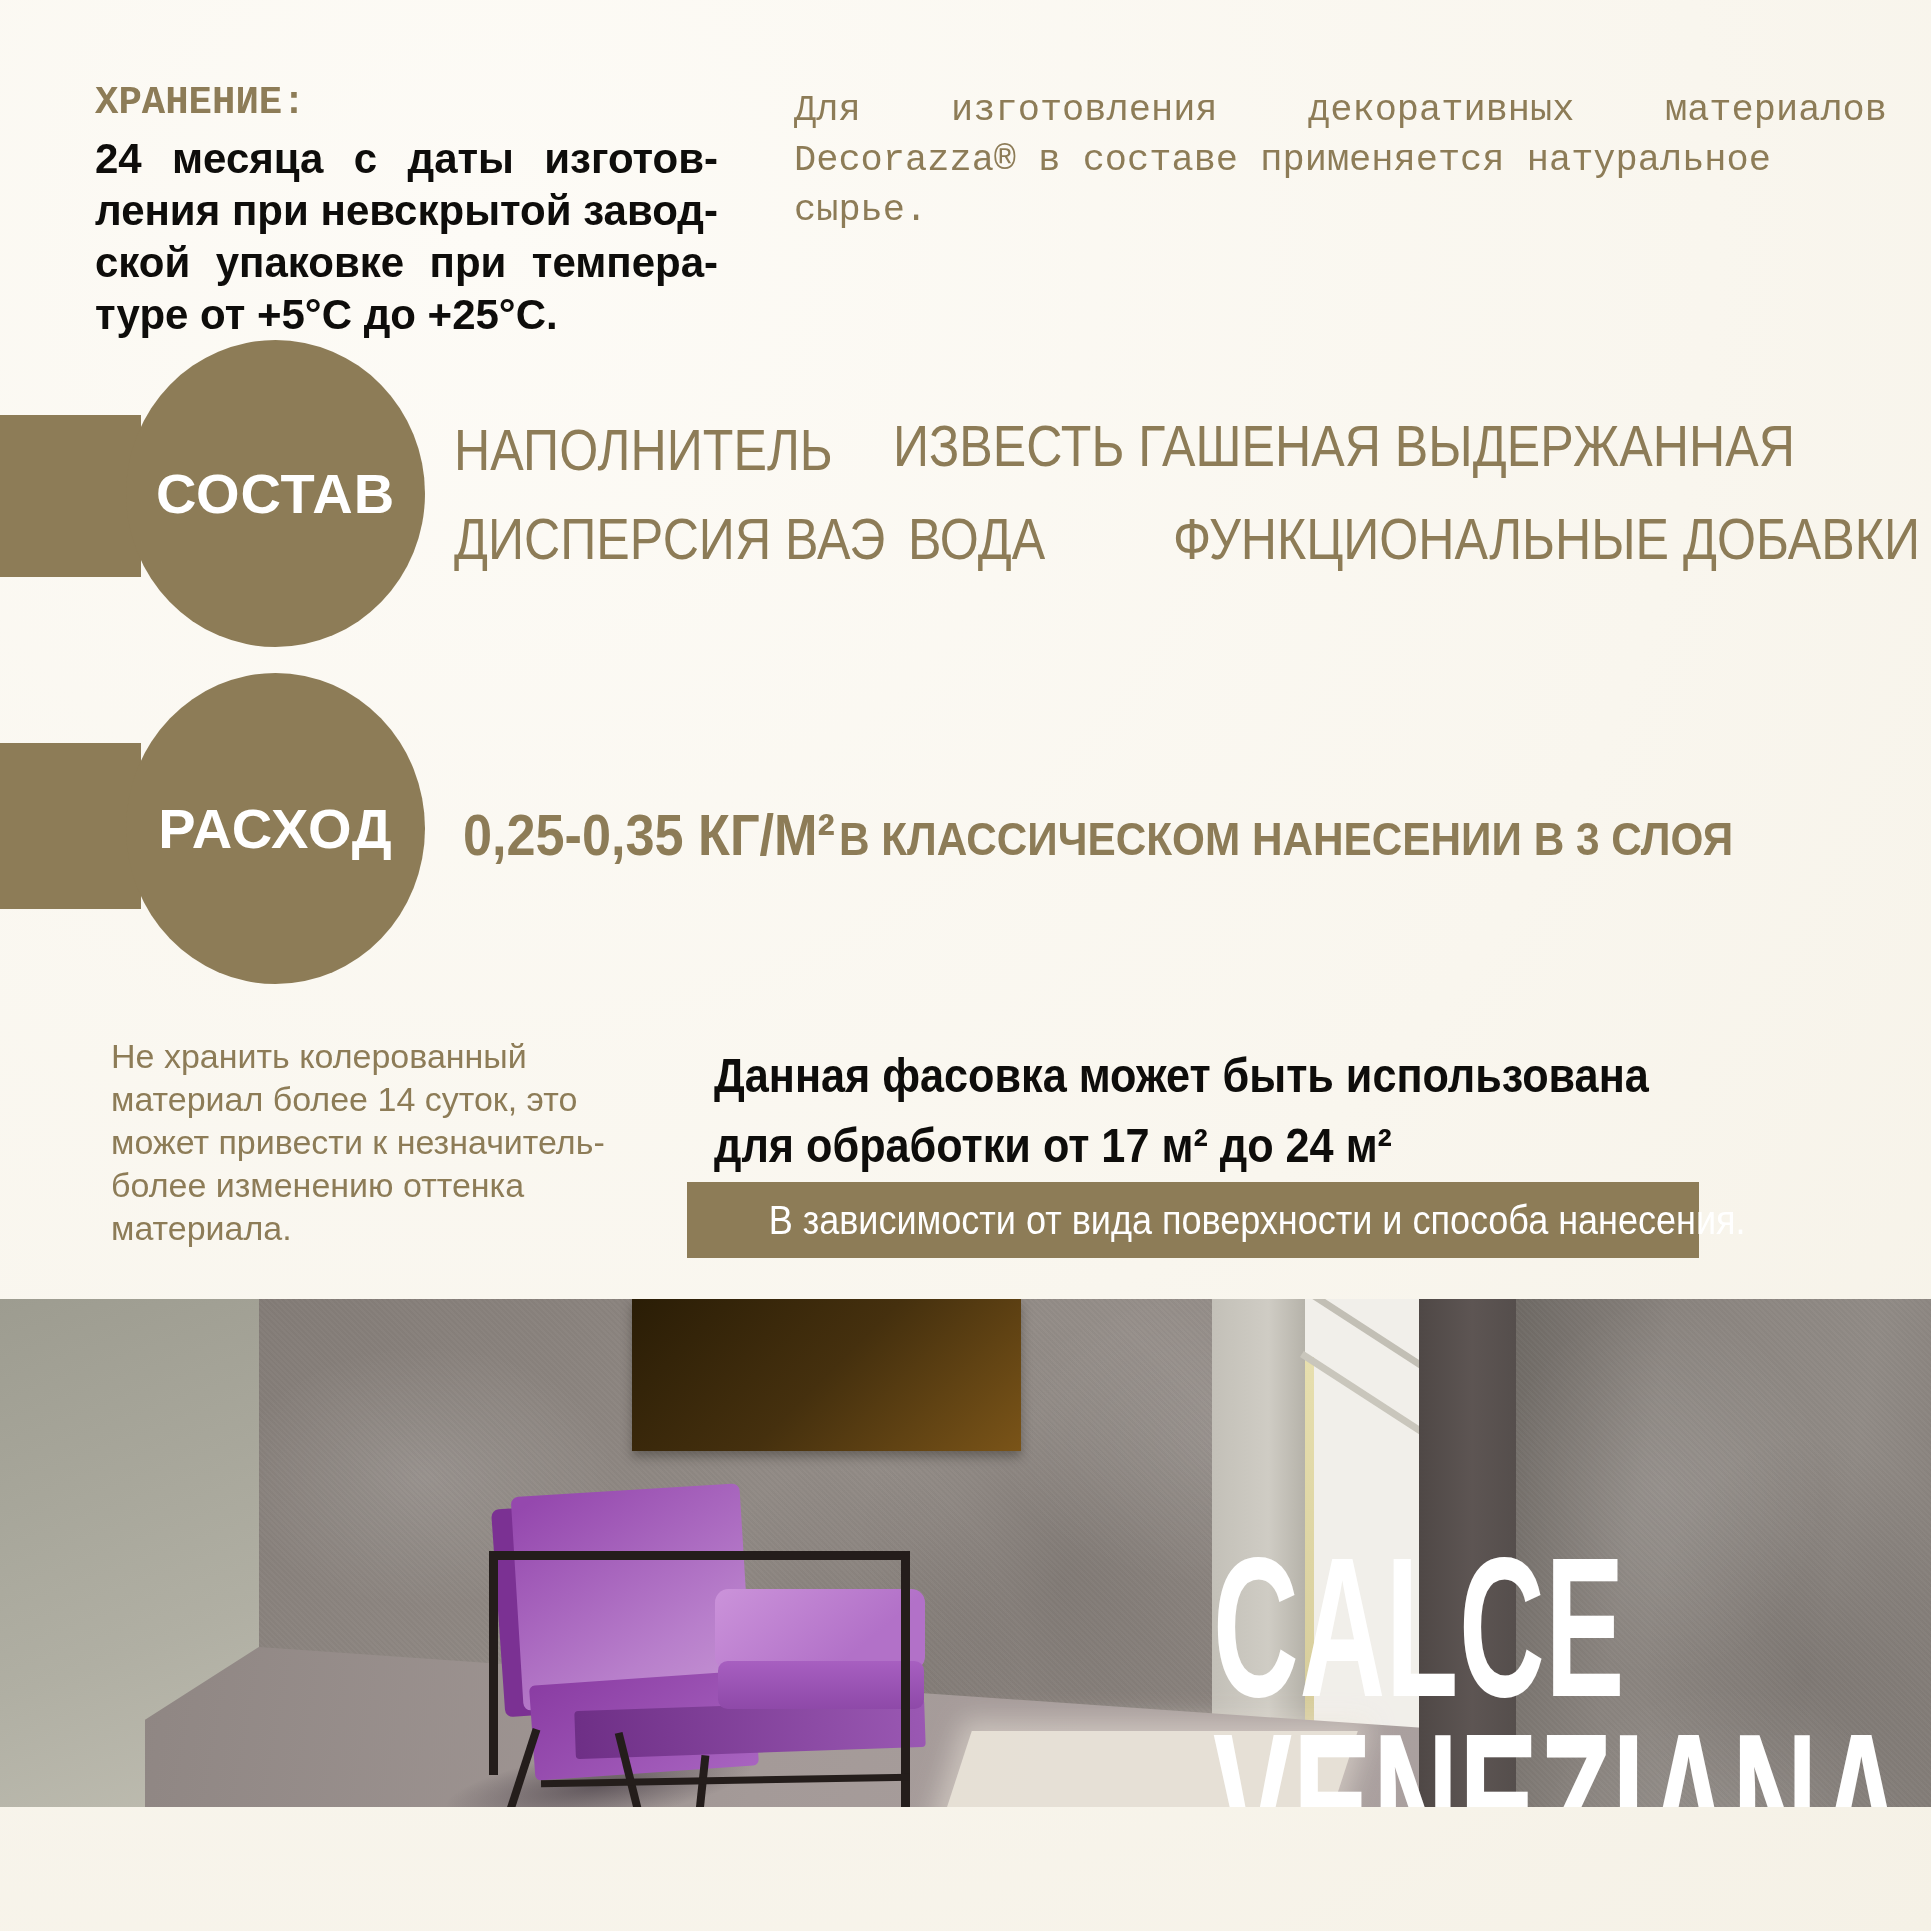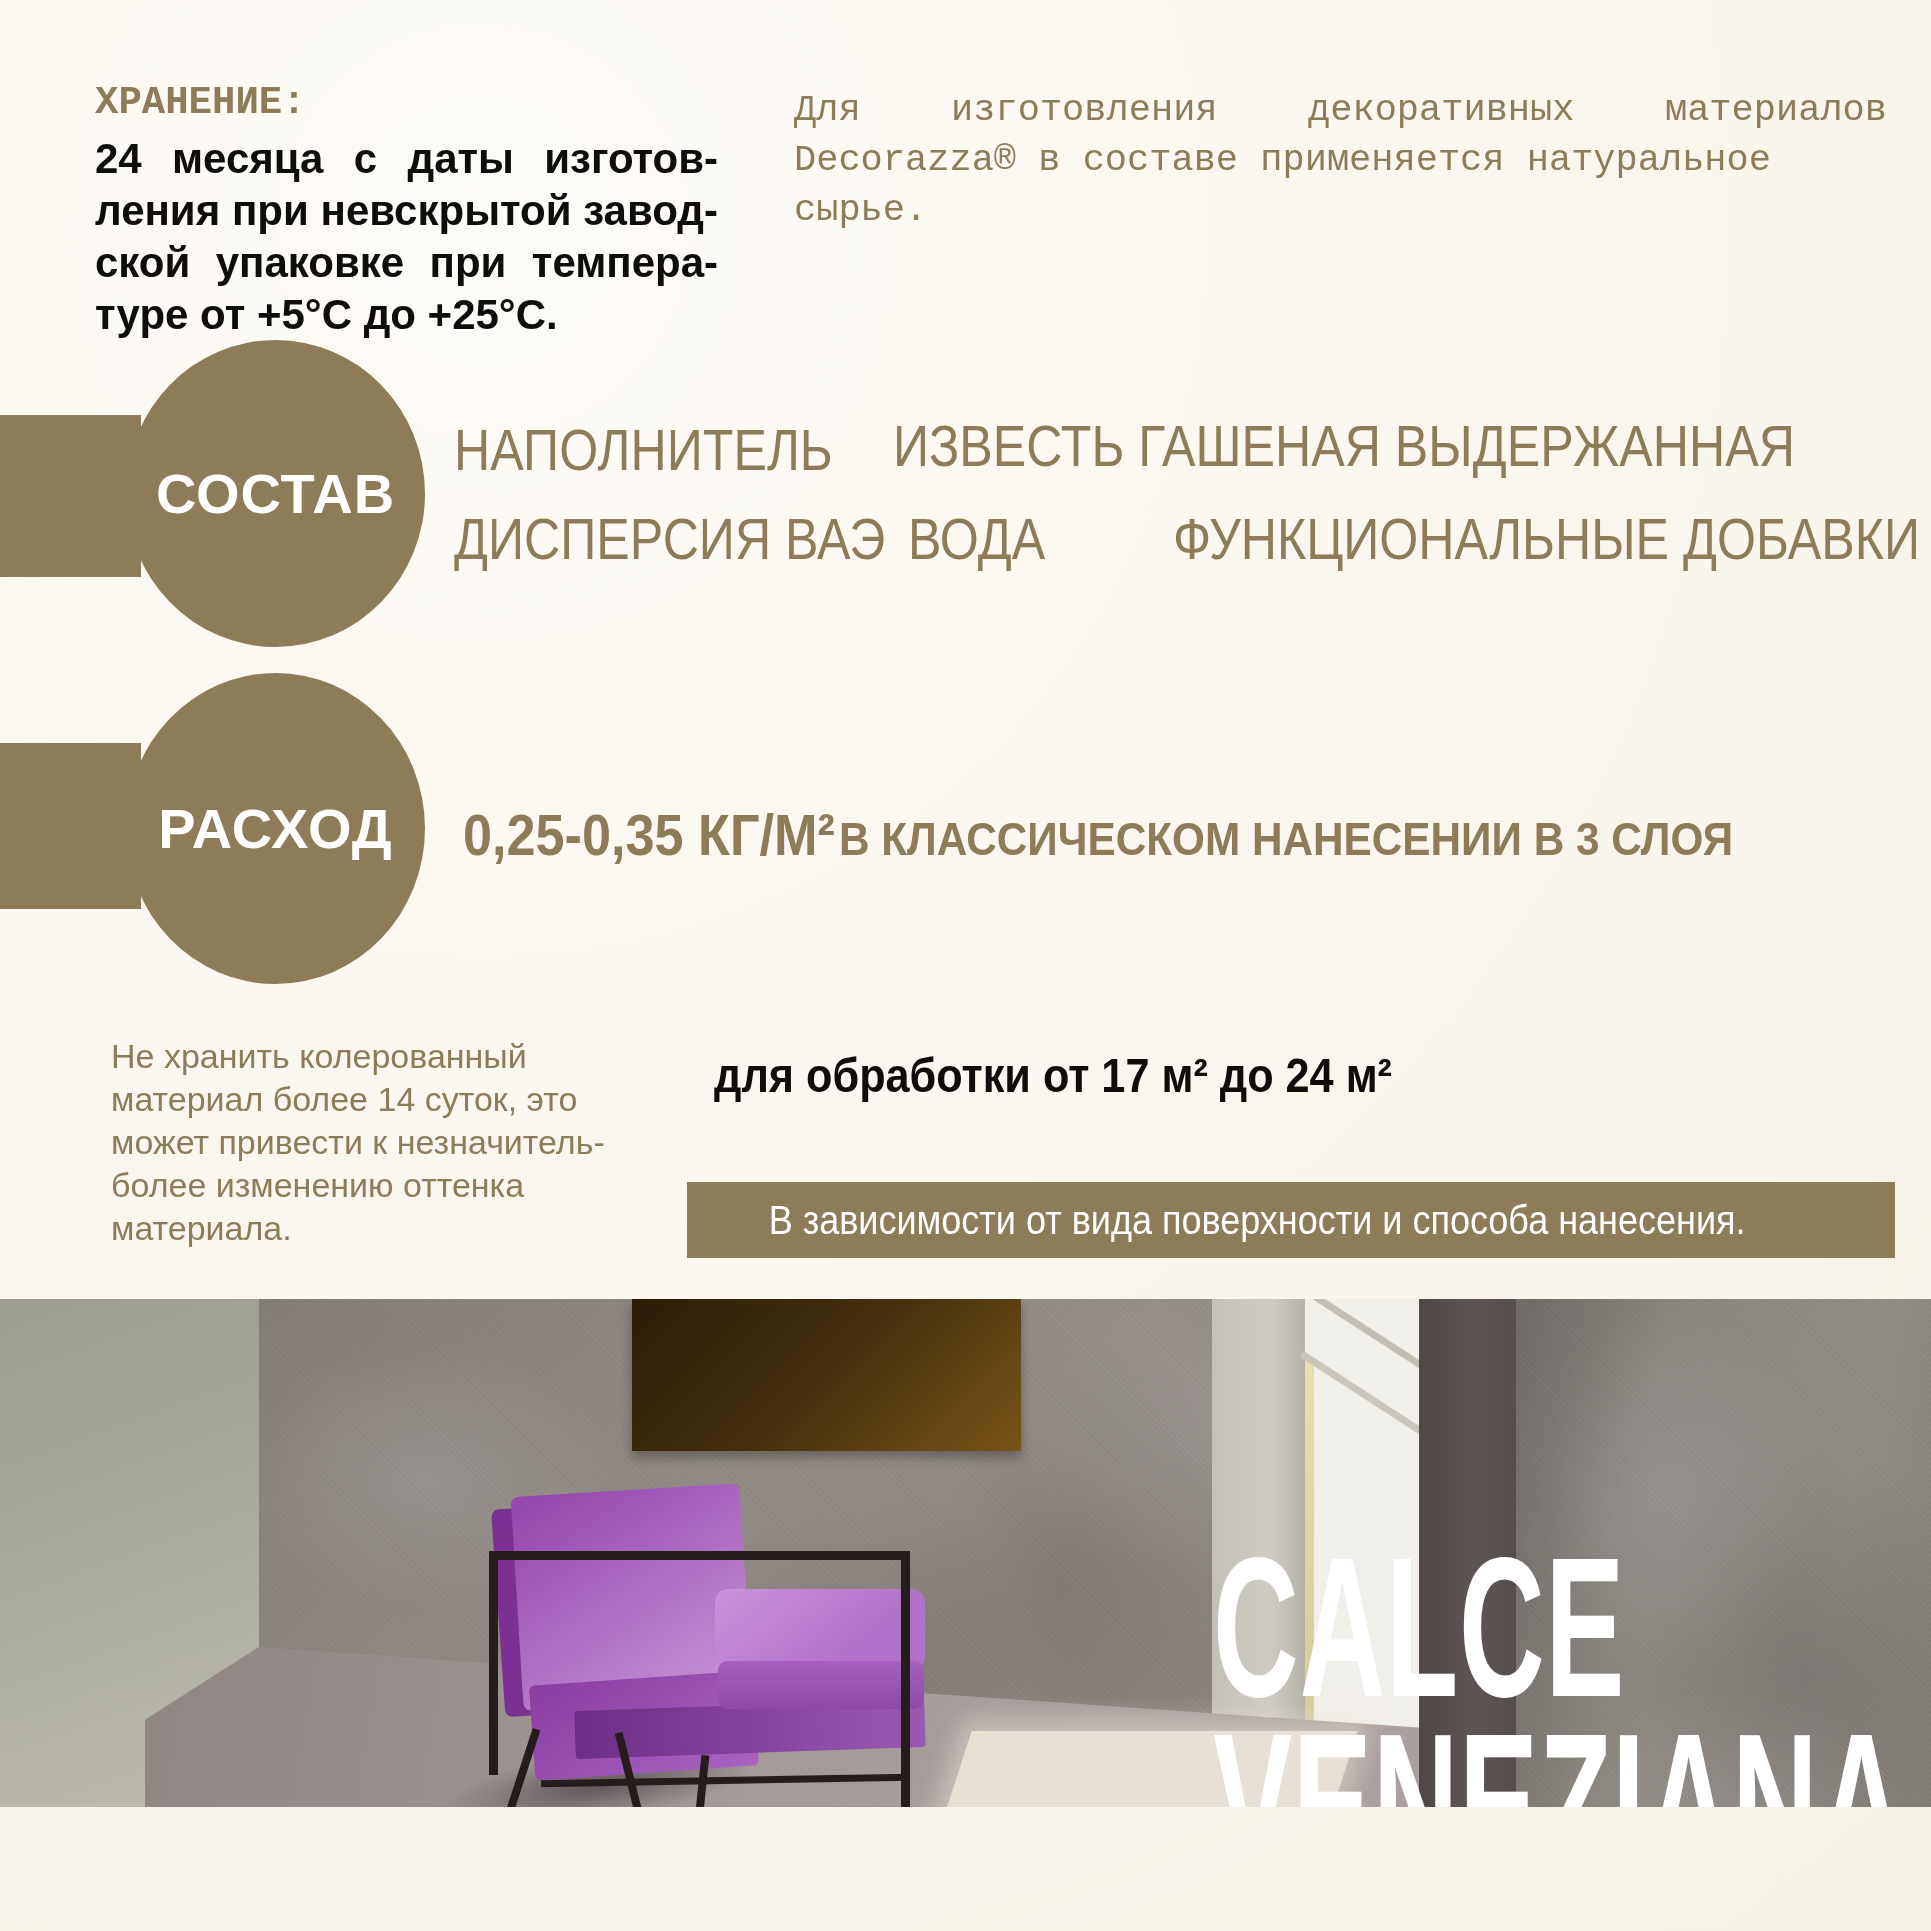--- a/index.html
+++ b/index.html
@@ -22,21 +22,21 @@
   .circle{background:#8d7c57;border-radius:50%;display:flex;align-items:center;justify-content:center;}
   .circle span{color:#fff;font-weight:bold;font-size:56px;letter-spacing:1px;}
   .comp-label{font-size:57px;font-weight:normal;color:#8d7c57;}
 
   .consume-line{left:463px;top:801px;}
   .consume-line .v{font-size:58px;font-weight:bold;color:#8d7c57;}
   .consume-line .d{font-size:47px;font-weight:bold;color:#8d7c57;}
 
   .note{left:111px;top:1035px;font-size:34px;line-height:43px;color:#8d7c57;}
   .pack{left:714px;top:1041px;font-size:48px;font-weight:bold;color:#0e0d0b;line-height:70px;}
-  .banner{left:687px;top:1182px;width:1208px;height:76px;background:#8d7c57;display:flex;align-items:center;}
+  .banner{left:687px;top:1182px;width:1012px;height:76px;background:#8d7c57;display:flex;align-items:center;}
   .banner span{color:#fff;font-size:40px;padding-left:43px;}
 
   
   .photo{left:0;top:1299px;width:1931px;height:508px;overflow:hidden;background:#8f8883;}
   .wall-main{left:0;top:0;width:1931px;height:632px;
     background:
       radial-gradient(ellipse 309px 212px at 22% 28%, rgba(255,255,255,.12), transparent 62%),
       radial-gradient(ellipse 251px 328px at 44% 62%, rgba(55,50,46,.20), transparent 70%),
       radial-gradient(ellipse 406px 251px at 64% 22%, rgba(255,255,255,.09), transparent 60%),
       radial-gradient(ellipse 348px 290px at 33% 85%, rgba(255,255,255,.12), transparent 65%),
@@ -138,20 +138,21 @@
 
   <div class="abs note">
     <div>Не хранить колерованный</div>
     <div>материал более 14 суток, это</div>
     <div>может привести к незначитель-</div>
     <div>более изменению оттенка</div>
     <div>материала.</div>
   </div>
 
   <div class="abs pack">
+    <div><span class="cond80">Данная фасовка может быть использована</span></div>
     <div><span class="cond80">для обработки от 17 м² до 24 м²</span></div>
   </div>
 
   <div class="abs banner">
     <span><span class="cond80">В зависимости от вида поверхности и способа нанесения.</span></span>
   </div>
 
   <div class="abs photo">
     <div class="abs wall-main"></div>
     <div class="abs grain"></div>

